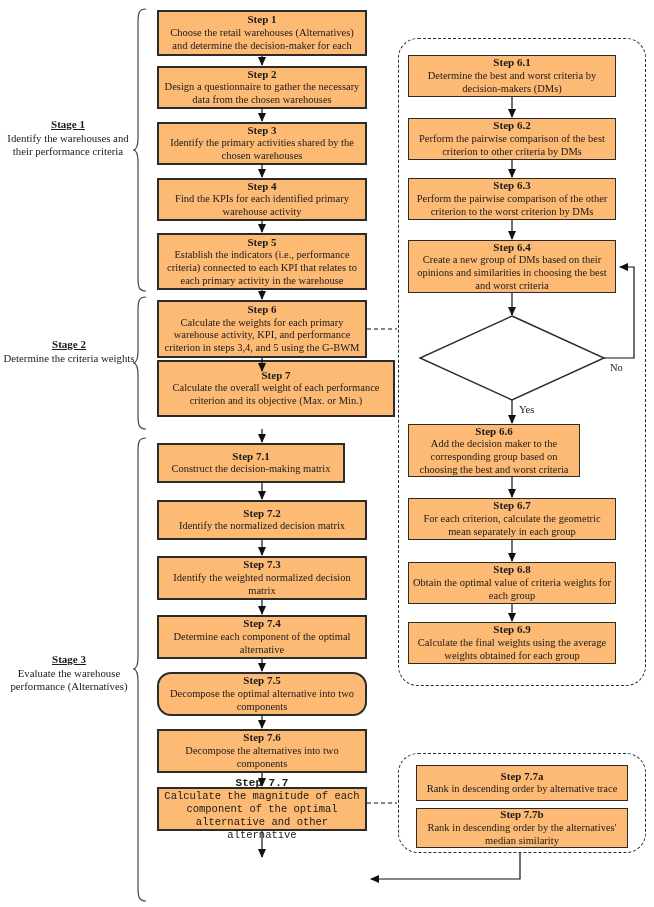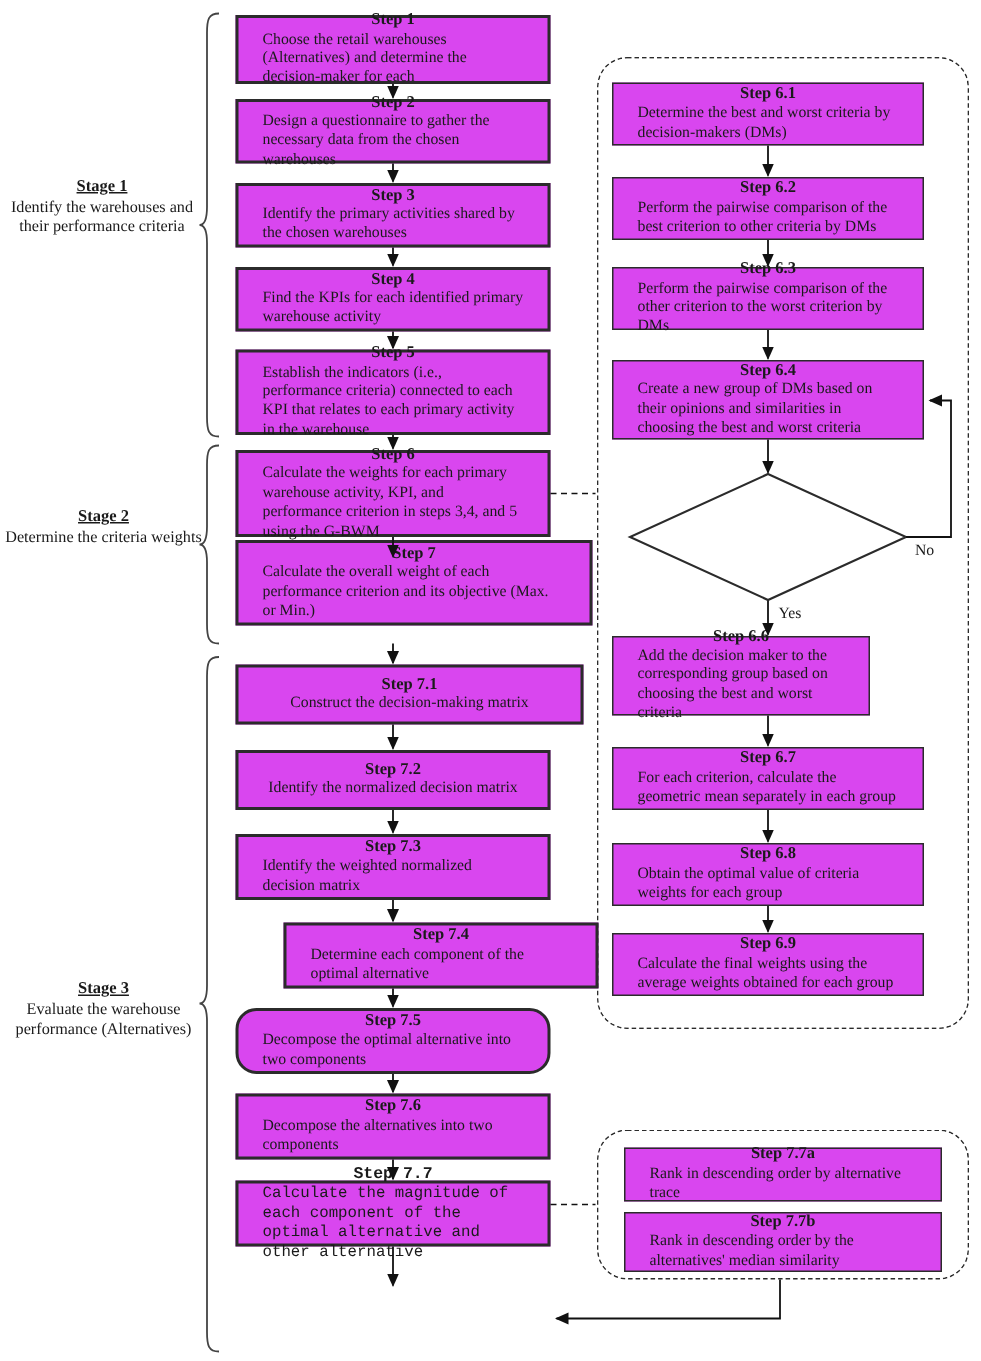--- a/index.html
+++ b/index.html
@@ -1,23 +1,23 @@
 <!DOCTYPE html>
 <html><head>
 <meta charset="utf-8">
 <style>
   html,body{margin:0;padding:0;background:#fff;}
   #canvas{
     position:relative;width:654px;height:907px;background:#fff;
     font-family:"Liberation Serif", serif;color:#1a1a1a;overflow:hidden;
   }
   .box{
-    position:absolute;background:#d946ef;border:2px solid #2b2b2b;
+    position:absolute;background:#fdba74;border:2px solid #2b2b2b;
     display:flex;flex-direction:column;justify-content:center;align-items:center;
-    text-align:left;box-sizing:border-box;padding:1px 16px;
+    text-align:center;box-sizing:border-box;padding:1px 4px;
   }
   .pbox{border:1.4px solid #2b2b2b;}
   .bt{font-weight:bold;font-size:11px;line-height:13.5px;}
   .bb{font-size:10.5px;line-height:12.8px;}
   .panel{
     position:absolute;border:1.4px dashed #2b2b2b;border-radius:20px;
     background:transparent;box-sizing:border-box;
   }
   .stage{position:absolute;text-align:center;font-size:10.8px;line-height:13.5px;}
   .stage .st{font-weight:bold;text-decoration:underline;font-size:11px;}
@@ -78,33 +78,33 @@
     <div class="bb">Establish the indicators (i.e., performance criteria) connected to each KPI that relates to each primary activity in the warehouse</div>
   </div>
   <div class="box" style="left:157px;top:300px;width:210px;height:58px;">
     <div class="bt">Step 6</div>
     <div class="bb">Calculate the weights for each primary warehouse activity, KPI, and performance criterion in steps 3,4, and 5 using the G-BWM</div>
   </div>
   <div class="box" style="left:157px;top:360px;width:238px;height:57px;">
     <div class="bt">Step 7</div>
     <div class="bb">Calculate the overall weight of each performance criterion and its objective (Max. or Min.)</div>
   </div>
-  <div class="box" style="left:157px;top:443px;width:232px;height:40px;">
+  <div class="box" style="left:157px;top:443px;width:188px;height:40px;">
     <div class="bt">Step 7.1</div>
     <div class="bb">Construct the decision-making matrix</div>
   </div>
   <div class="box" style="left:157px;top:500px;width:210px;height:40px;">
     <div class="bt">Step 7.2</div>
     <div class="bb">Identify the normalized decision matrix</div>
   </div>
   <div class="box" style="left:157px;top:556px;width:210px;height:44px;">
     <div class="bt">Step 7.3</div>
     <div class="bb">Identify the weighted normalized decision matrix</div>
   </div>
-  <div class="box" style="left:157px;top:615px;width:210px;height:44px;margin-left:32px;">
+  <div class="box" style="left:157px;top:615px;width:210px;height:44px;">
     <div class="bt">Step 7.4</div>
     <div class="bb">Determine each component of the optimal alternative</div>
   </div>
   <div class="box" style="left:157px;top:672px;width:210px;height:44px;border-radius:14px;">
     <div class="bt">Step 7.5</div>
     <div class="bb">Decompose the optimal alternative into two components</div>
   </div>
   <div class="box" style="left:157px;top:729px;width:210px;height:44px;">
     <div class="bt">Step 7.6</div>
     <div class="bb">Decompose the alternatives into two components</div>

